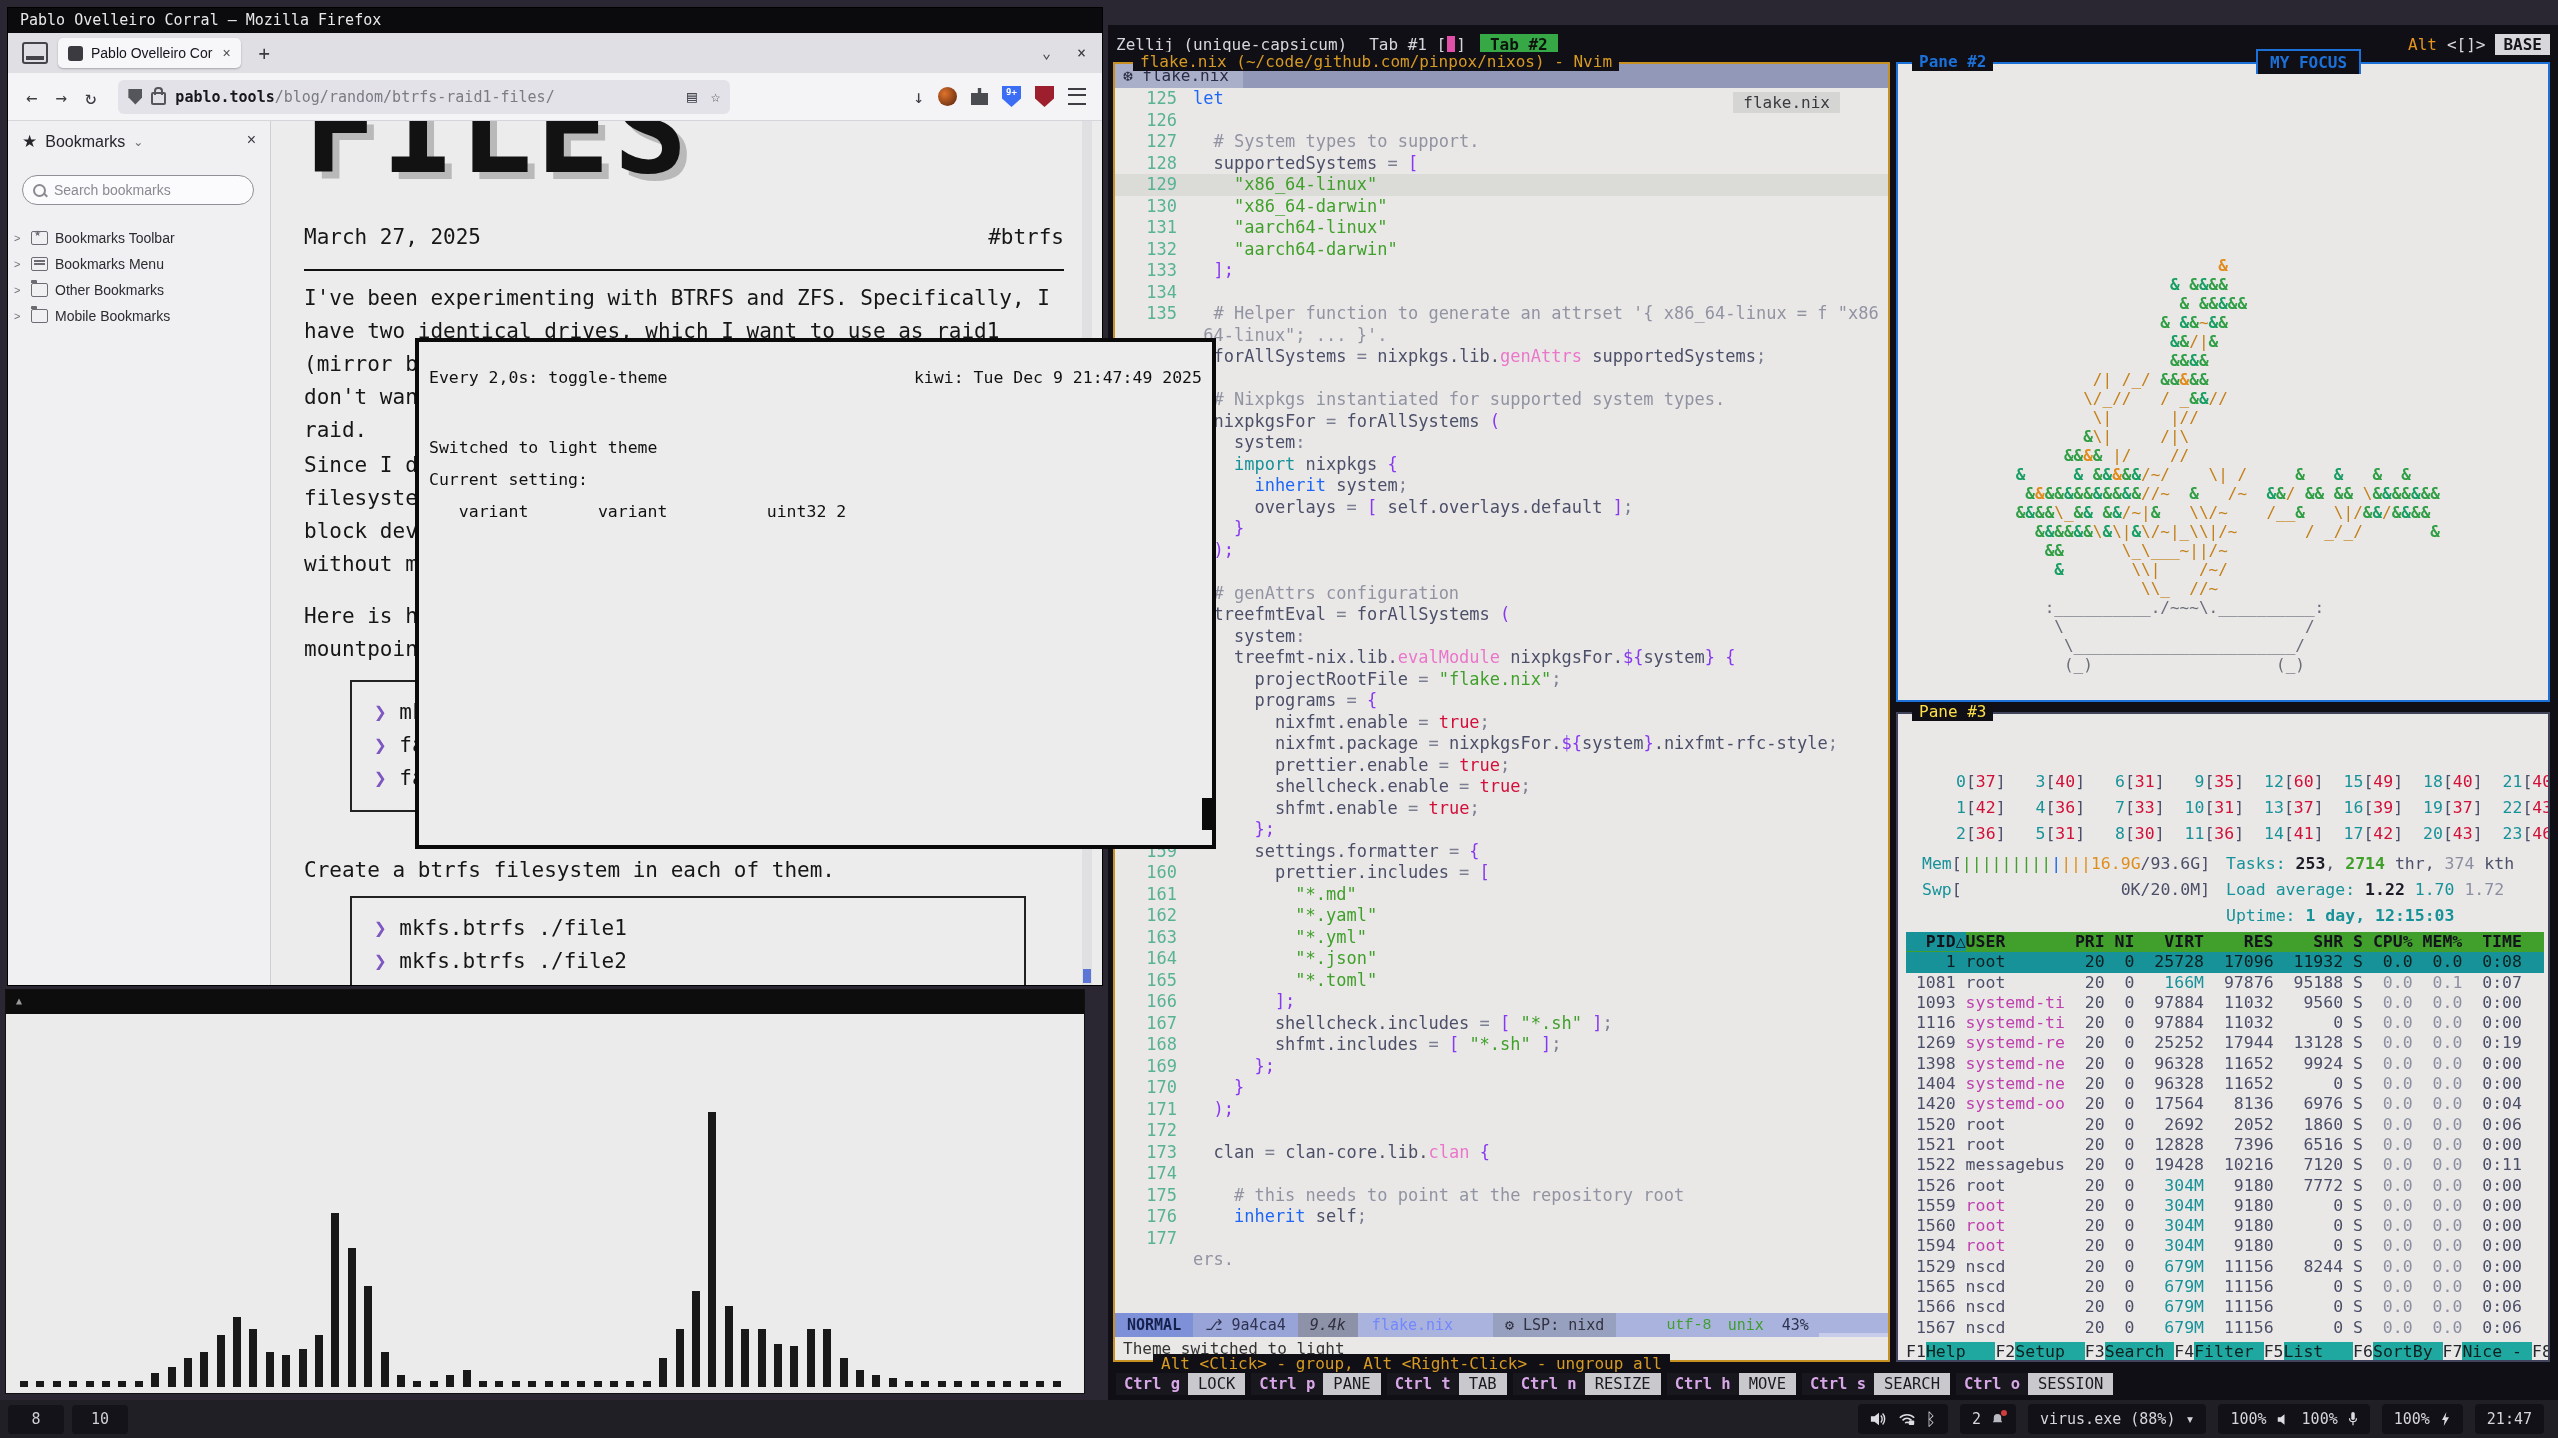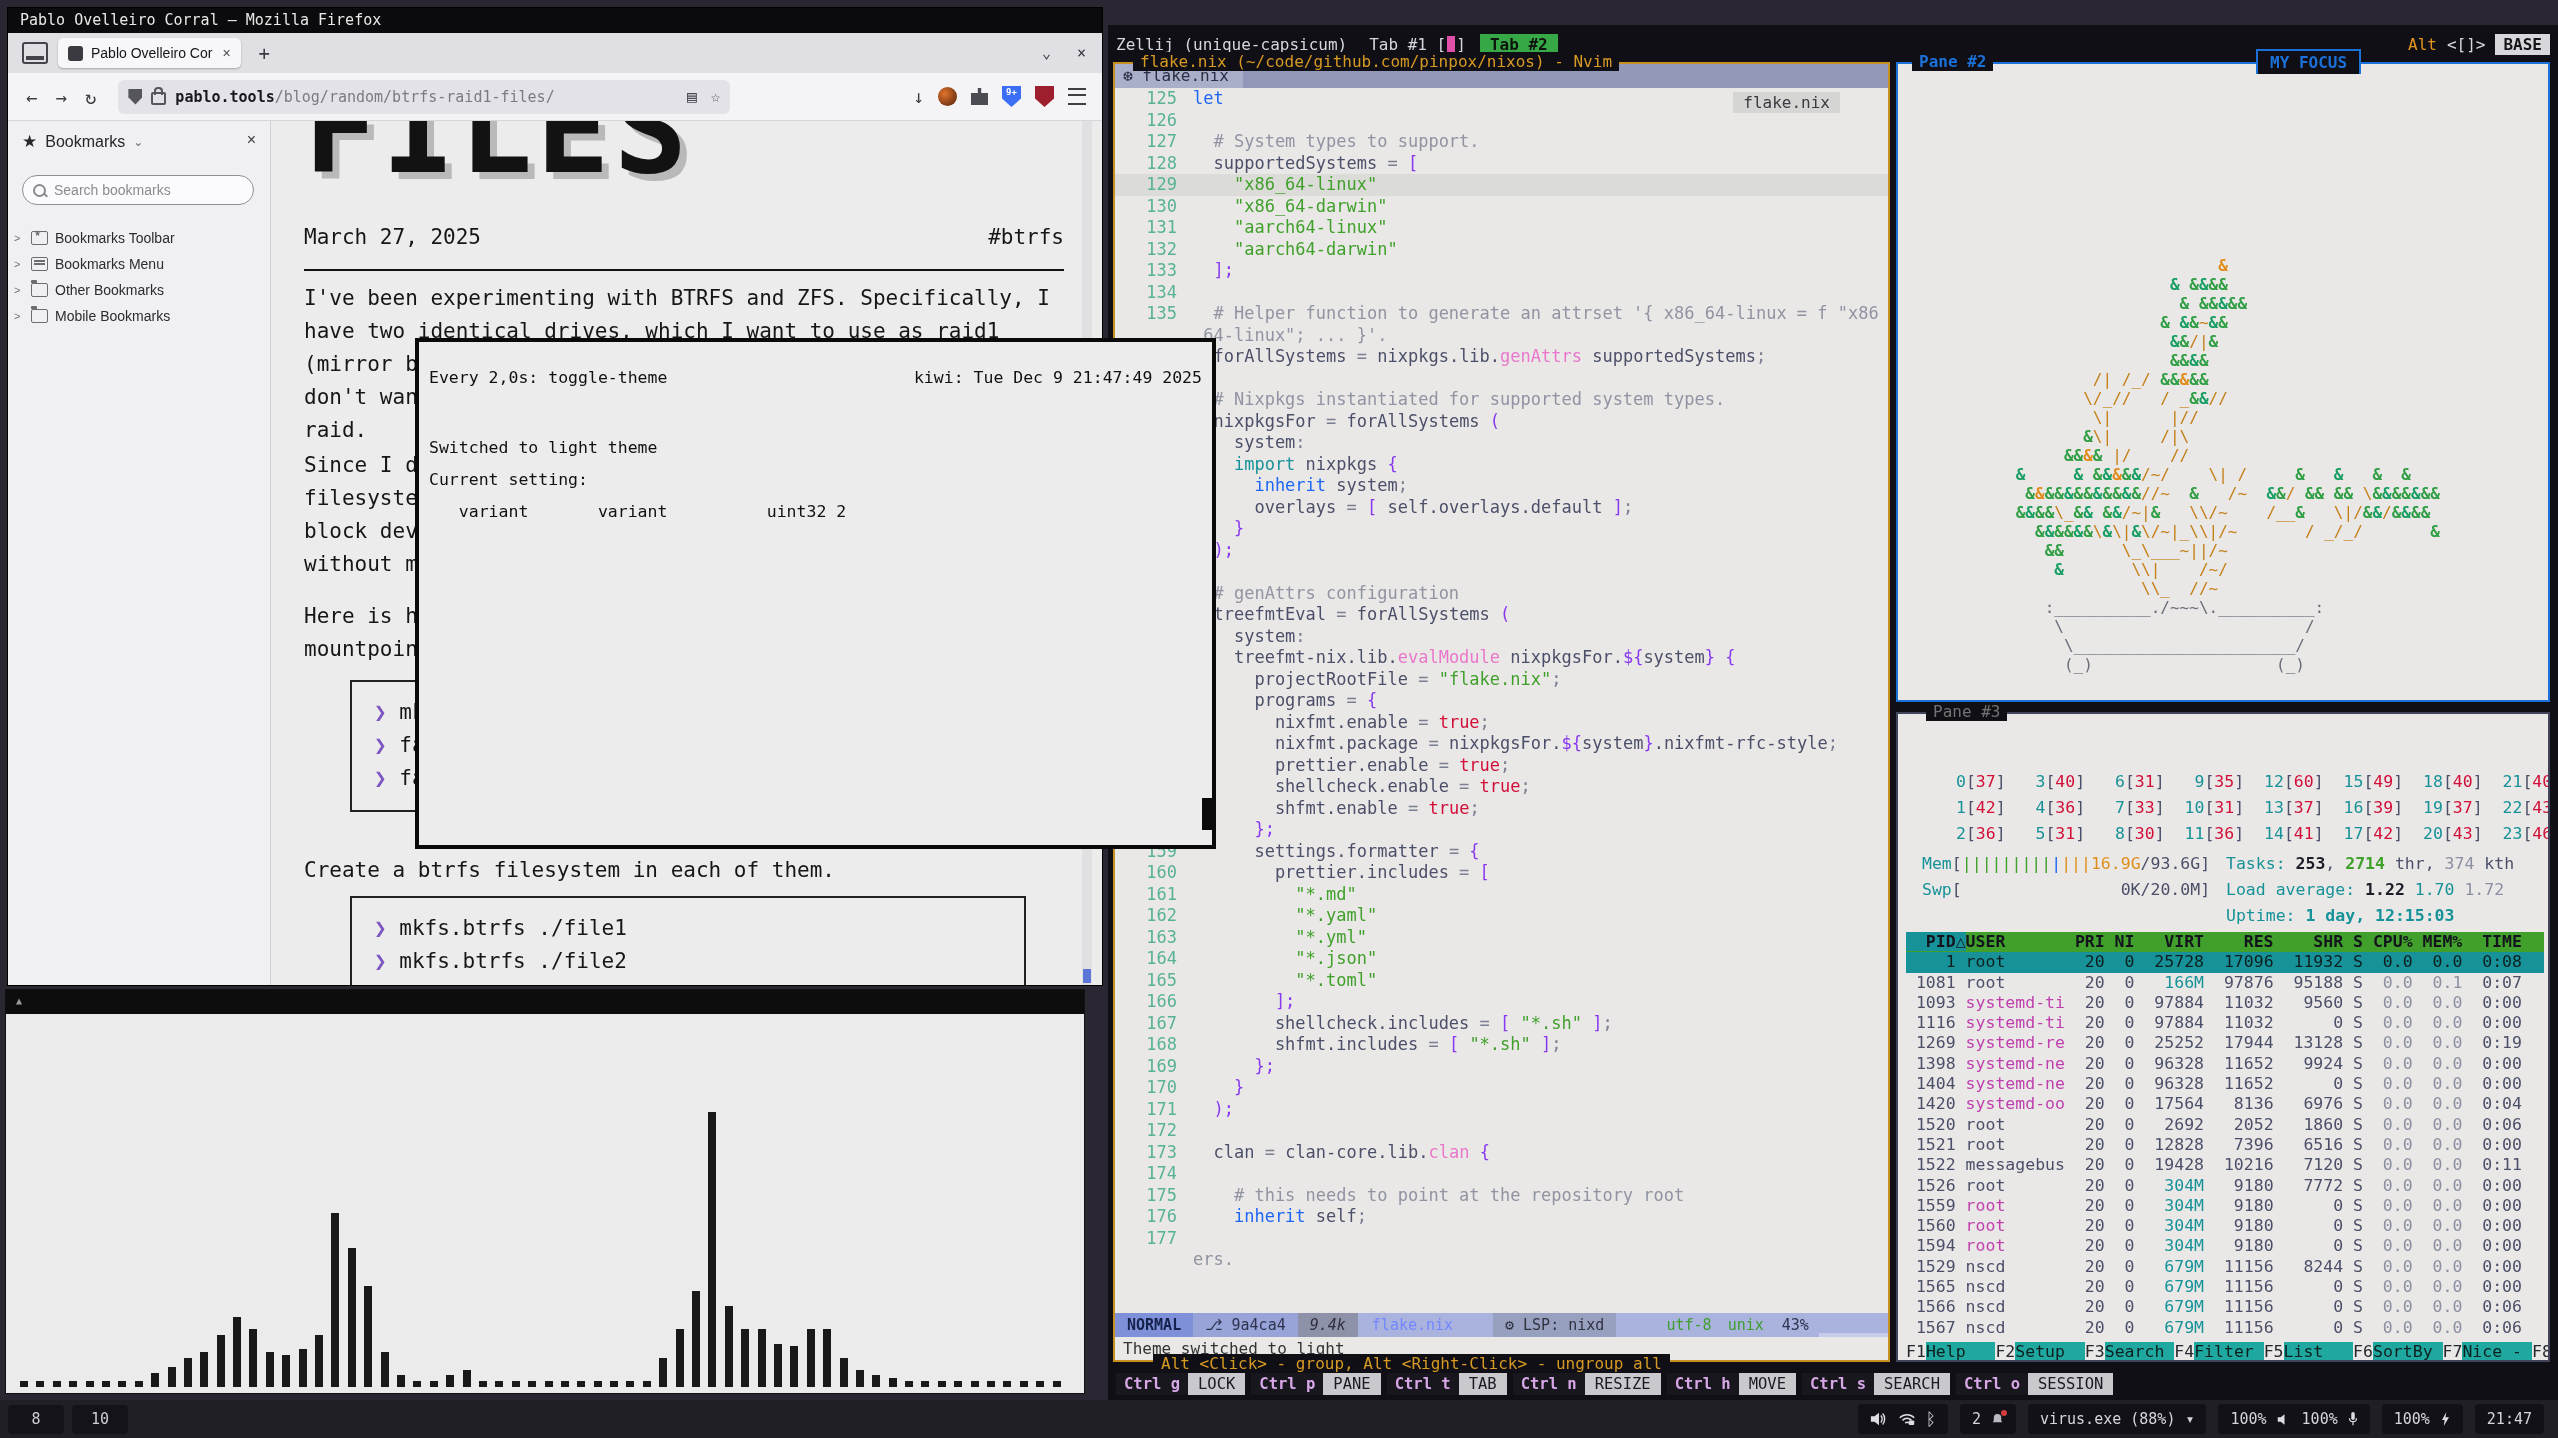--- a/index.html
+++ b/index.html
@@ -89,21 +89,21 @@
   .zj-hint{color:#d6d6dc;}
   .zj-base{background:#d8d8dc;color:#15151a;font-weight:bold;padding:1px 8px;}
   .pane{position:absolute;box-sizing:border-box;}
   .pane-nvim{left:5px;top:37px;width:777px;height:1300px;border:2px solid #c79121;}
   .pane2{left:788px;top:37px;width:654px;height:640px;border:2px solid #1c71d8;background:#e9e8e6;}
   .pane3{left:788px;top:687px;width:654px;height:650px;border:2px solid #41445a;background:#e9e8e6;}
   .pane-label{position:absolute;font-size:16px;padding:0 7px;background:#100f16;white-space:nowrap;z-index:5;}
   .lbl-nvim{left:18px;top:-12px;color:#d79a23;}
   .lbl-p2{left:14px;top:-12px;color:#1c71d8;font-weight:bold;}
   .lbl-focus{left:358px;top:-15px;color:#1c71d8;font-weight:bold;border:2px solid #1c71d8;border-bottom:none;padding:2px 12px;background:#100f16;}
-  .lbl-p3{left:28px;top:-12px;color:#737373;}
+  .lbl-p3{left:14px;top:-12px;color:#fde047;}
   .lbl-hint{position:absolute;left:38px;bottom:-13px;color:#d79a23;background:#100f16;padding:0 8px;font-size:16px;z-index:6;white-space:nowrap;}
   
   .nv{position:absolute;inset:0;background:#e9e8e6;overflow:hidden;}
   .nv-winbar{position:absolute;left:0;top:0;right:0;height:24px;background:#9298b8;}
   .nv-winbar .buf{position:absolute;left:0;top:0;height:24px;background:#a9aec9;color:#2b2d42;font-size:16px;line-height:24px;padding:0 14px 0 8px;}
   .nv-code{position:absolute;left:0;top:24px;right:0;}
   .nv-row{position:relative;height:21.5px;white-space:pre;font-size:17px;line-height:21.5px;}
   .nv-row.cur{background:#dbdbd8;}
   .nv-ln{display:inline-block;width:62px;text-align:right;padding-right:16px;color:#58b294;box-sizing:content-box;}
   .tk-k{color:#8839ef}.tk-kb{color:#1e66f5}.tk-kt{color:#179299}.tk-s{color:#40a02b}
@@ -431,21 +431,21 @@
             <div class="nv-row"><span class="nv-ln">177</span></div>
             <div class="nv-row"><span class="nv-ln"></span><span class="tk-c">ers.</span></div>
           </div>
         <div class="nv-float">flake.nix</div>
         <div class="nv-status">
           <span class="seg seg-mode">NORMAL</span>
           <span class="seg seg-git"><span>⎇</span>&nbsp;<span>9a4ca4</span></span>
           <span class="seg seg-size">9.4k</span>
           <span class="seg seg-file">flake.nix</span>
           <span class="seg seg-lsp"><span>⚙</span>&nbsp;<span>LSP: nixd</span></span>
-          <span style="margin-left:auto;" class="seg seg-enc">utf-8</span>
+          <span style="margin-left:auto;font-family:Liberation Mono, monospace;" class="seg seg-enc">utf-8</span>
           <span class="seg seg-enc">unix</span>
           <span class="seg seg-pct">43%</span>
           <span class="seg seg-pos">129:1</span>
         </div>
         <div class="nv-msg">Theme switched to light</div>
       </div>
     </div>
 
     <div class="pane pane2">
       <span class="pane-label lbl-p2">Pane #2</span>

